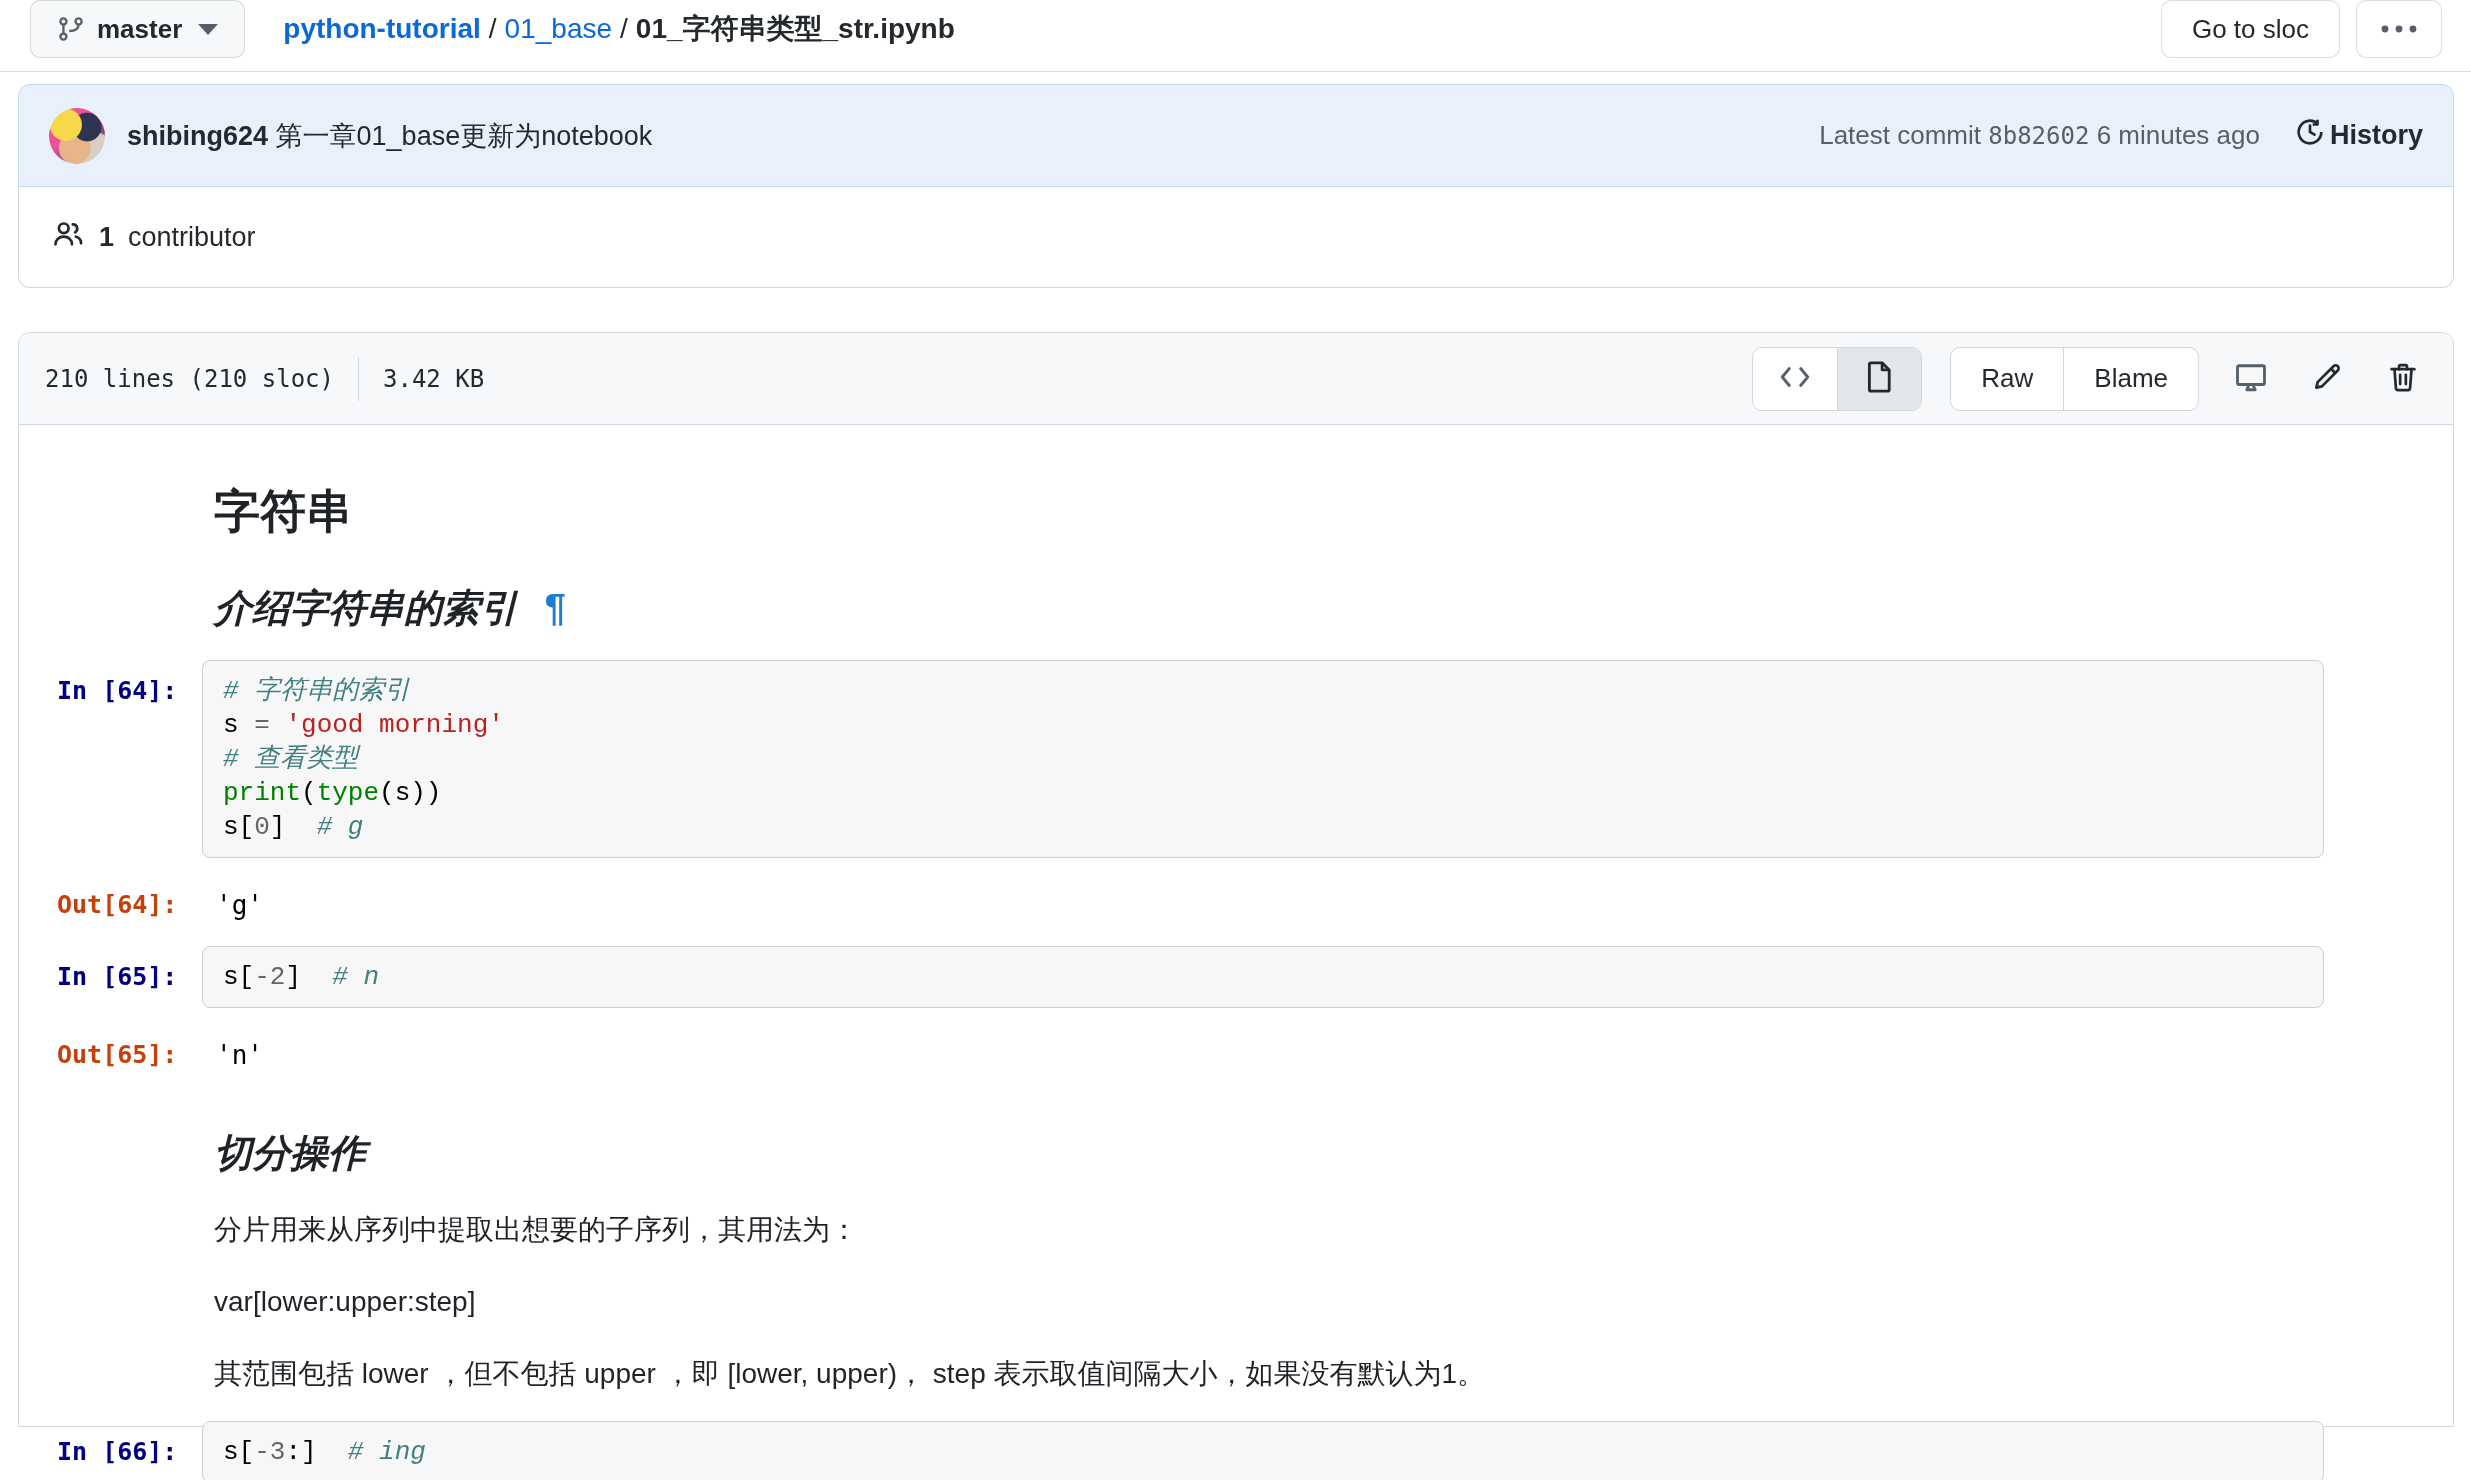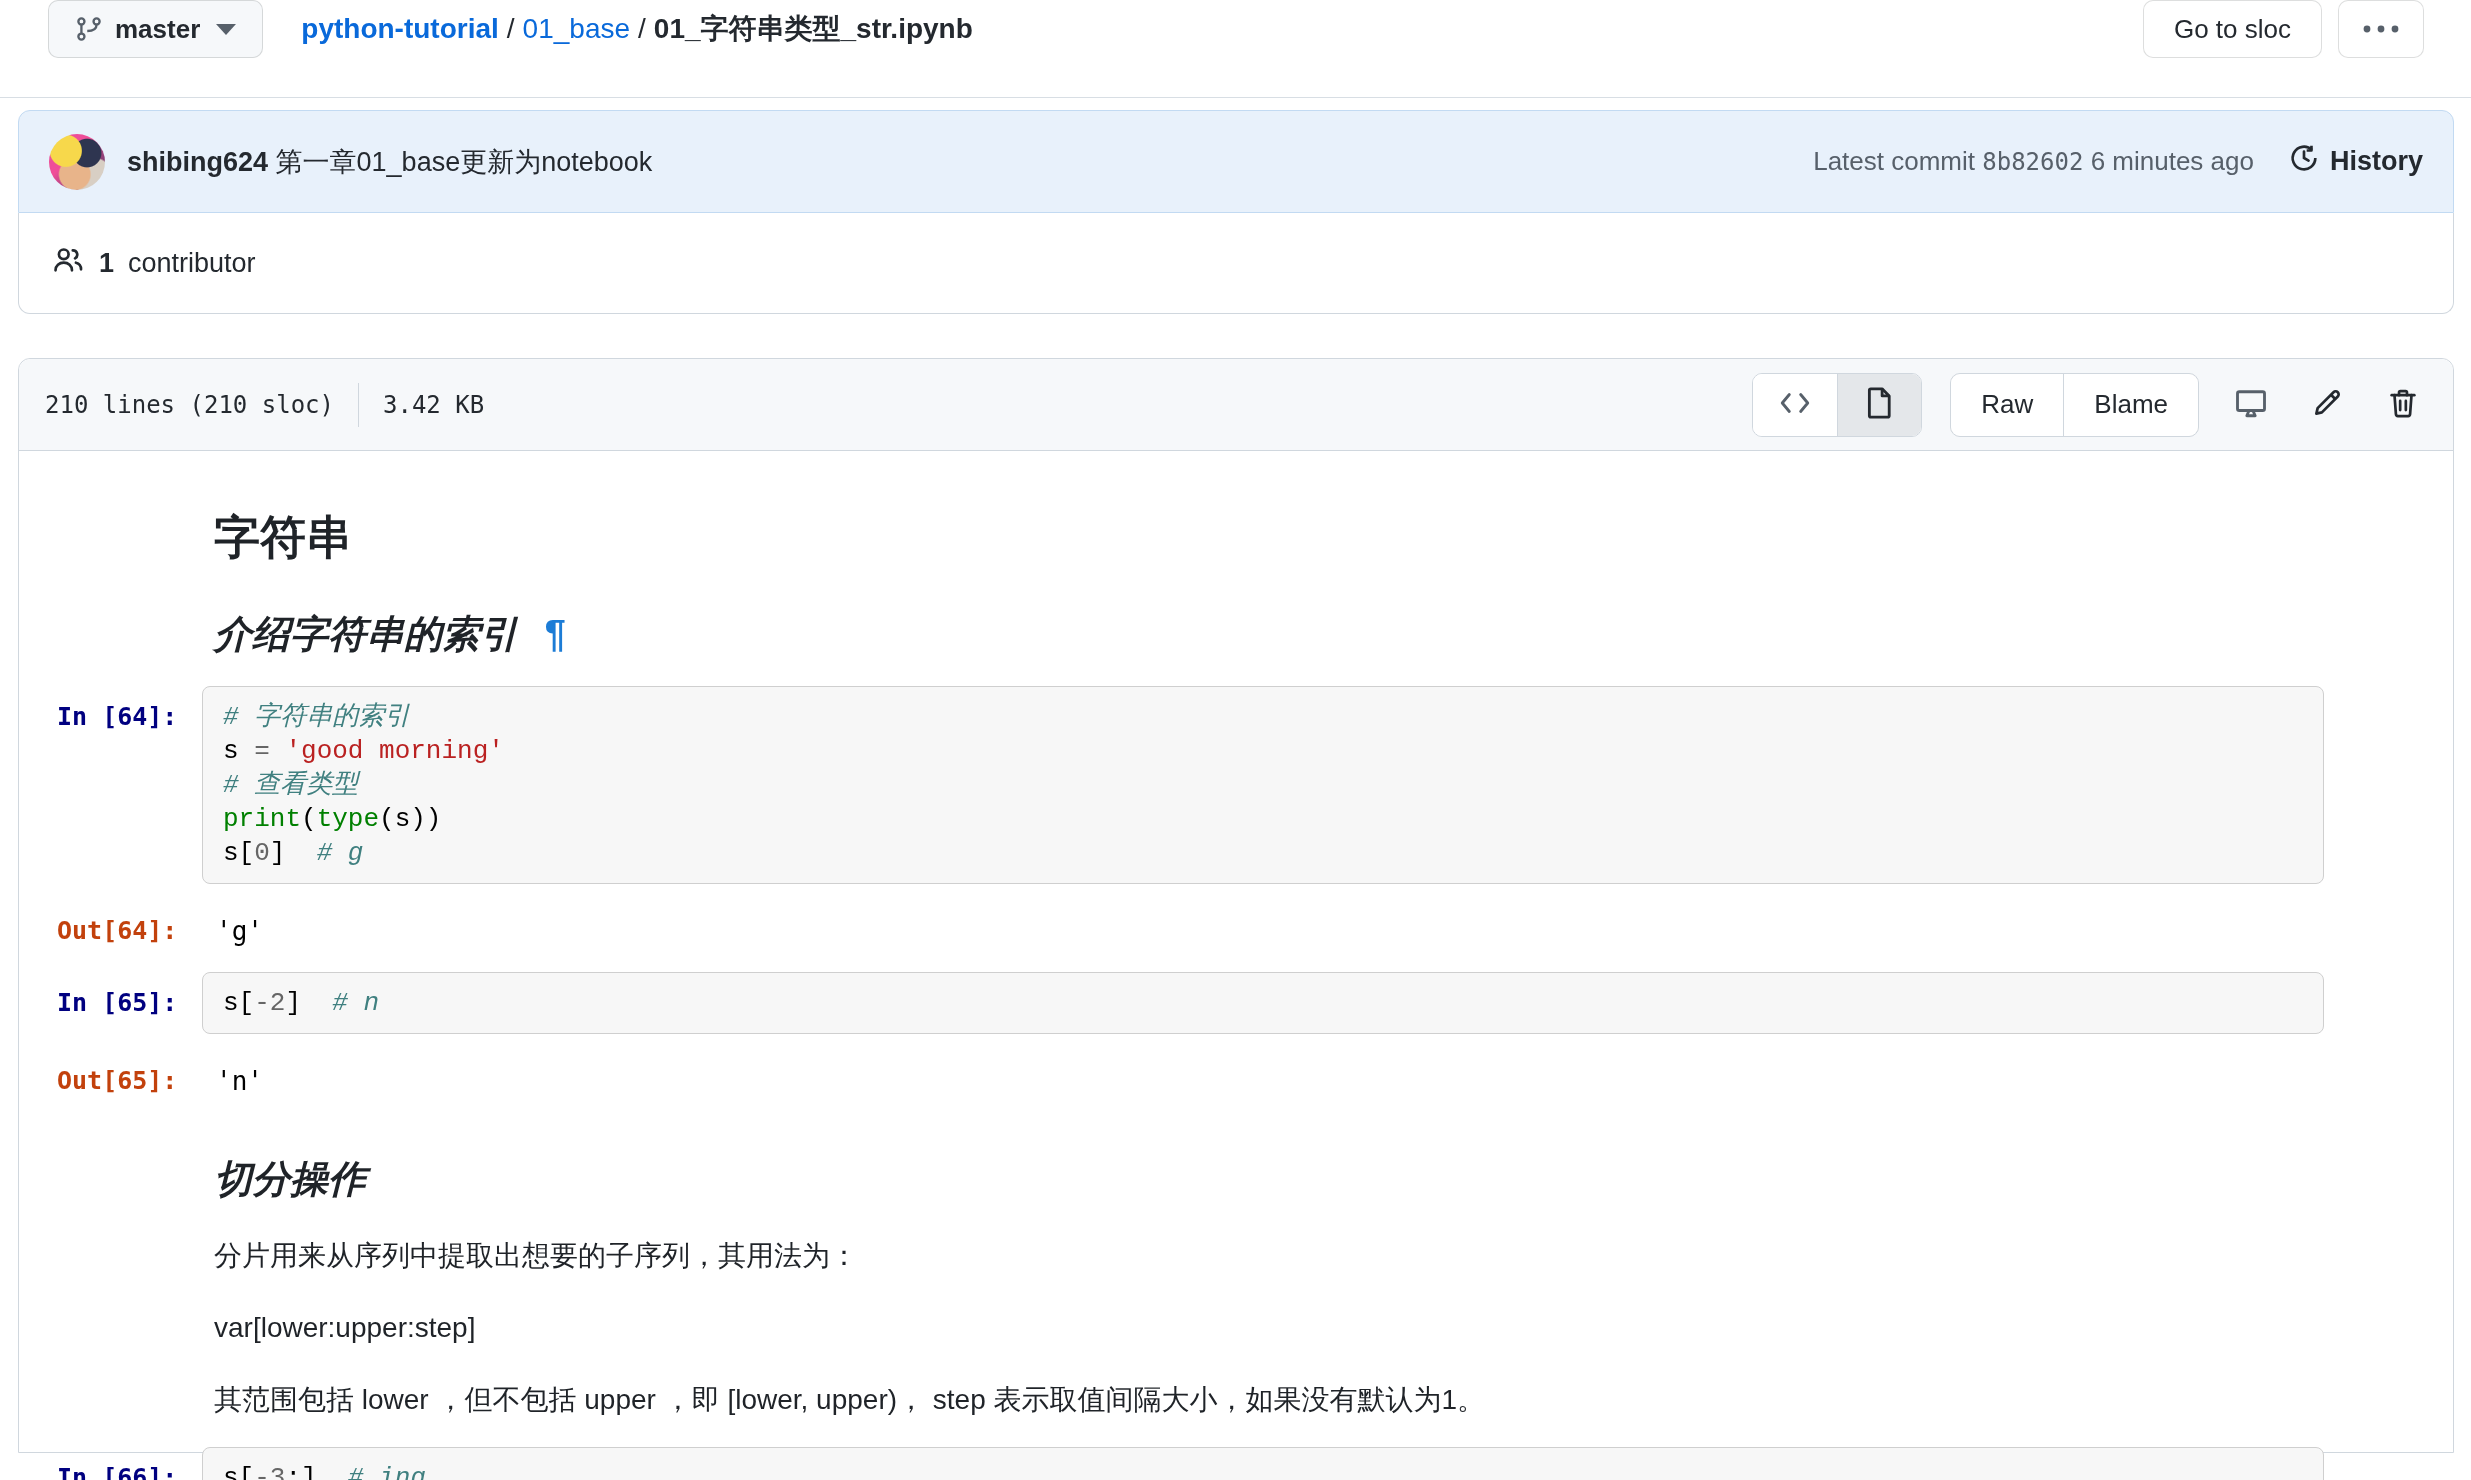--- a/index.html
+++ b/index.html
@@ -1,21 +1,21 @@
 <!DOCTYPE html>
 <html><head>
 <meta charset="utf-8">
 <style>
   * { margin:0; padding:0; box-sizing:border-box; }
   html,body { width:2472px; height:1481px; overflow:hidden; background:#fff;
     font-family:"Liberation Sans", sans-serif; color:#24292f; }
   .mono { font-family:"DejaVu Sans Mono","Liberation Mono",monospace; }
 
   
-  .topbar { height:98px; display:flex; align-items:flex-start; padding:0 48px;
+  .topbar { height:72px; display:flex; align-items:flex-start; padding:0 30px;
     border-bottom:1px solid #d8dee4; justify-content:space-between; }
   .topbar-left { display:flex; align-items:center; }
   .branch-btn { display:flex; align-items:center; gap:12px; height:58px; padding:0 26px;
     background:#f6f8fa; border:1px solid rgba(27,31,36,.15); border-radius:10px;
     font-size:26px; font-weight:600; color:#24292f; cursor:pointer; }
   .branch-btn svg { display:block; }
   .caret { width:0; height:0; border-left:10px solid transparent; border-right:10px solid transparent;
     border-top:11px solid #57606a; margin-left:4px; }
   .breadcrumb { margin-left:38px; font-size:28px; line-height:58px; white-space:nowrap; }
   .breadcrumb a { color:#0969da; text-decoration:none; cursor:pointer; }
@@ -40,21 +40,21 @@
       radial-gradient(circle at 30% 30%, #f7d84b 0 28%, transparent 30%),
       radial-gradient(circle at 68% 34%, #2e3550 0 26%, transparent 28%),
       radial-gradient(circle at 46% 72%, #e8b48a 0 30%, transparent 33%),
       radial-gradient(circle at 80% 78%, #d8cfc4 0 30%, transparent 33%),
       linear-gradient(135deg,#e94f9c 0%, #f04e98 40%, #273052 100%); }
   .commit-msg { font-size:27px; color:#24292f; }
   .commit-msg .author { font-weight:600; cursor:pointer; }
   .commit-right { display:flex; align-items:center; gap:34px; }
   .commit-meta { font-size:26px; color:#57606a; }
   .commit-meta .hash { font-family:"DejaVu Sans Mono","Liberation Mono",monospace; font-size:24px; cursor:pointer; }
-  .history-link { display:flex; align-items:center; gap:10px; font-size:27px; font-weight:600;
+  .history-link { display:flex; align-items:center; gap:4px; font-size:27px; font-weight:600;
     color:#24292f; cursor:pointer; }
   .contrib-row { display:flex; align-items:center; gap:14px; background:#fff;
     border:1px solid #d0d7de; border-top:none; border-radius:0 0 12px 12px;
     padding:0 32px; height:101px; font-size:27px; }
   .contrib-row .num { font-weight:600; }
 
   
   .file-box { margin:44px 18px 0; border:1px solid #d0d7de; border-radius:12px 12px 0 0;
     height:1095px; }
   .file-header { display:flex; align-items:center; justify-content:space-between;

